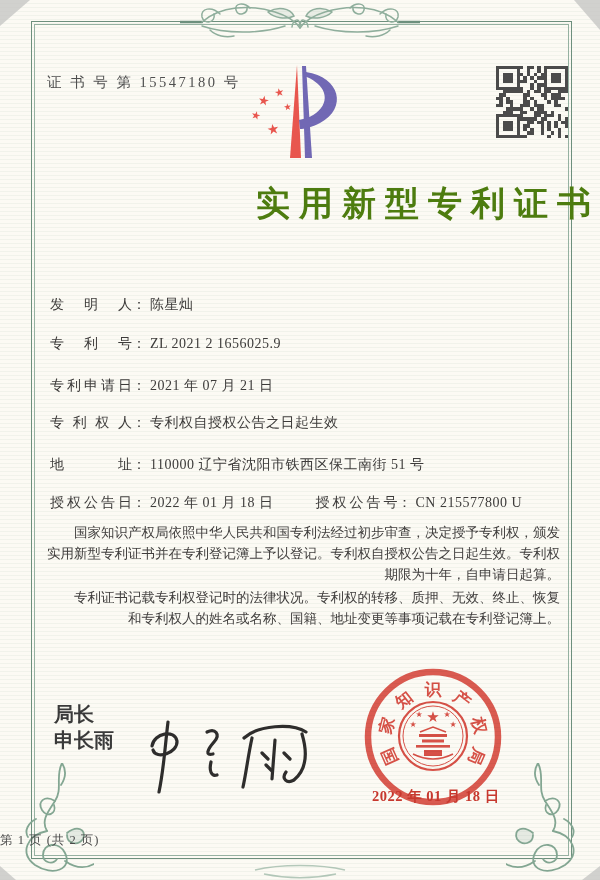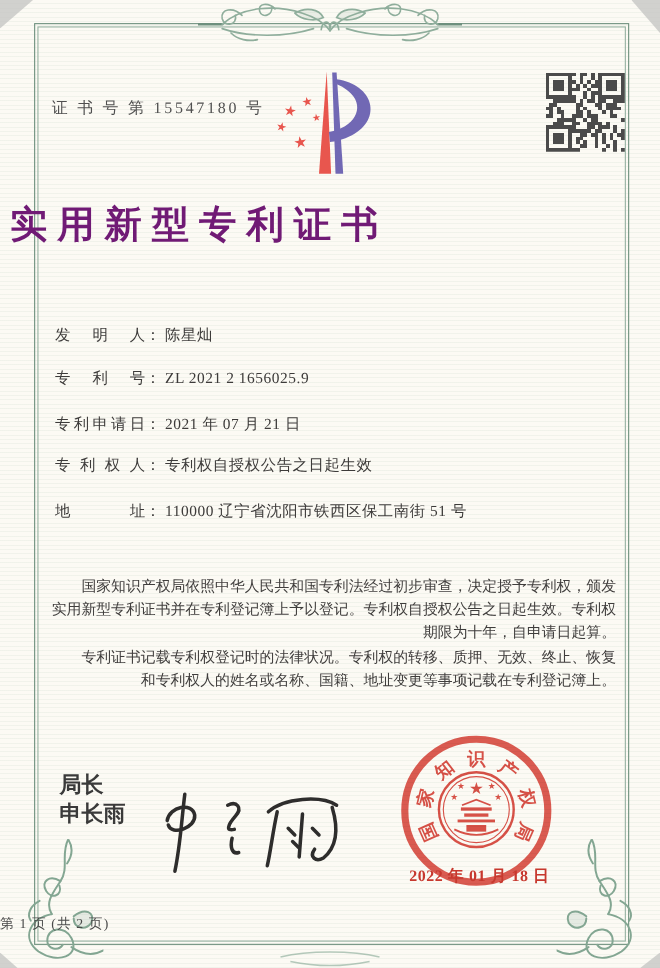--- a/index.html
+++ b/index.html
@@ -12,25 +12,25 @@
   .corner{position:absolute;background:#c3c3c1;opacity:.75;}
   .c-tl{left:0;top:0;width:30px;height:26px;clip-path:polygon(0 0,100% 0,0 100%);}
   .c-tr{right:0;top:0;width:26px;height:30px;clip-path:polygon(0 0,100% 0,100% 100%);}
   .c-bl{left:0;bottom:0;width:16px;height:14px;clip-path:polygon(0 0,0 100%,100% 100%);}
   .c-br{right:0;bottom:0;width:18px;height:14px;clip-path:polygon(100% 0,0 100%,100% 100%);}
   
   .frame{position:absolute;left:31px;top:21px;width:539px;height:836px;border:1.6px solid #6d8f7d;}
   .frame-inner{position:absolute;inset:2px;border:1px solid #95b1a1;}
   .ornament{position:absolute;pointer-events:none;}
   
-  .cert-no{position:absolute;left:47px;top:89px;font-size:14.5px;letter-spacing:2.5px;color:#4f4f4f;}
+  .cert-no{position:absolute;left:47px;top:73px;font-size:14.5px;letter-spacing:2.5px;color:#4f4f4f;}
   .logo{position:absolute;left:240px;top:60px;width:108px;height:102px;}
   .qr{position:absolute;left:496px;top:66px;width:72px;height:72px;}
-  .title{position:absolute;left:0;top:181px;width:100%;text-align:left;font-size:34px;
-    letter-spacing:9px;text-indent:9px;font-weight:600;color:#701a75;}
+  .title{position:absolute;left:0;top:181px;width:100%;text-align:right;font-size:34px;
+    letter-spacing:9px;text-indent:9px;font-weight:600;color:#4d7c0f;}
   
   .frow{position:absolute;left:50px;right:40px;font-size:14px;color:#3d3b3a;white-space:nowrap;}
   .flabel{display:inline-block;width:82px;text-align:justify;text-align-last:justify;vertical-align:bottom;}
   .fcolon{display:inline-block;}
   .fvalue{margin-left:4px;letter-spacing:.5px;}
   .grant2{margin-left:42px;}
   
   .paras{position:absolute;left:47px;top:522px;width:513px;font-size:13.5px;line-height:21px;color:#3f3d3c;text-align:right;}
   .paras p{margin:0 0 2px 0;text-indent:2em;}
   
@@ -133,20 +133,23 @@
     <span class="flabel">专利号</span><span class="fcolon">：</span><span class="fvalue">ZL 2021 2 1656025.9</span>
   </div>
   <div class="frow" style="top:377px">
     <span class="flabel">专利申请日</span><span class="fcolon">：</span><span class="fvalue">2021 年 07 月 21 日</span>
   </div>
   <div class="frow" style="top:414px">
     <span class="flabel">专利权人</span><span class="fcolon">：</span><span class="fvalue">专利权自授权公告之日起生效</span>
   </div>
   <div class="frow" style="top:456px">
     <span class="flabel">地址</span><span class="fcolon">：</span><span class="fvalue">110000 辽宁省沈阳市铁西区保工南街 51 号</span>
+  </div>
+  <div class="frow" style="top:494px">
+    <span class="flabel">授权公告日</span><span class="fcolon">：</span><span class="fvalue">2022 年 01 月 18 日</span><span class="flabel grant2">授权公告号</span><span class="fcolon">：</span><span class="fvalue">CN 215577800 U</span>
   </div>
 
   <div class="paras">
     <p>国家知识产权局依照中华人民共和国专利法经过初步审查，决定授予专利权，颁发实用新型专利证书并在专利登记簿上予以登记。专利权自授权公告之日起生效。专利权期限为十年，自申请日起算。</p>
     <p>专利证书记载专利权登记时的法律状况。专利权的转移、质押、无效、终止、恢复和专利权人的姓名或名称、国籍、地址变更等事项记载在专利登记簿上。</p>
   </div>
 
   <div class="signer">
     <div>局长</div>
     <div>申长雨</div>

